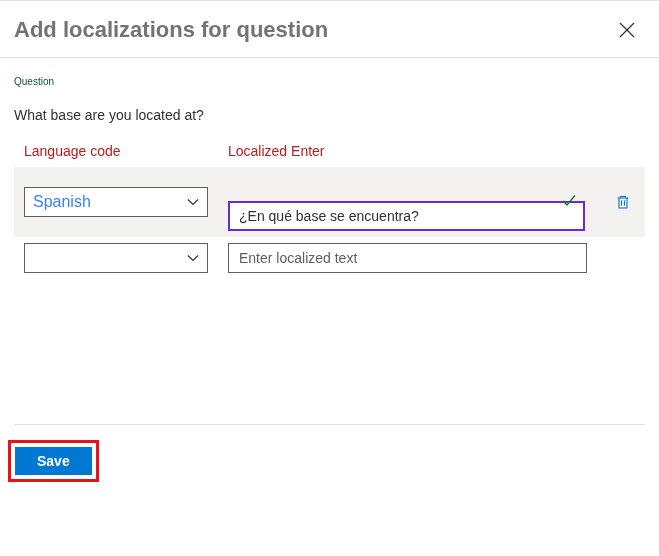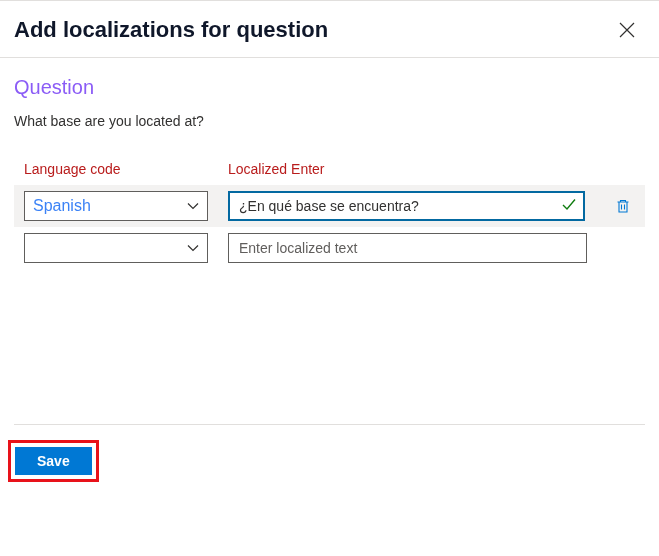--- a/index.html
+++ b/index.html
@@ -16,42 +16,42 @@
     display: flex;
     justify-content: space-between;
     align-items: center;
     padding: 16px 20px 14px 14px;
     border-top: 1px solid #e1dfdd;
     border-bottom: 1px solid #e1dfdd;
   }
   .header h1 {
     font-size: 22px;
     font-weight: 600;
-    color: #0f172a;
+    color: #737373;
   }
   .close-btn {
     background: none;
     border: none;
     cursor: pointer;
     padding: 4px;
     color: #323130;
   }
   .close-btn svg { display: block; }
   .body {
     padding: 18px 14px 0 14px;
   }
   .qlabel {
-    color: #8b5cf6;
-    font-size: 20px;
-    margin-bottom: 14px;
+    color: #14532d;
+    font-size: 10px;
+    margin-bottom: 20px;
   }
   .qtext {
     color: #323130;
     font-size: 14px;
-    margin-bottom: 32px;
+    margin-bottom: 20px;
   }
   .cols {
     display: flex;
     padding-left: 10px;
     gap: 20px;
     margin-bottom: 8px;
   }
   .col-lang { width: 184px; flex-shrink:0; }
   .col-text { flex: 1; }
   .colh {
@@ -94,23 +94,24 @@
     width: 100%;
     height: 30px;
     border: 1px solid #605e5c;
     padding: 0 10px;
     font-size: 14px;
     font-family: inherit;
     color: #323130;
     outline: none;
   }
   .text-input.active {
-    border: 2px solid #0369a1;
+    border: 2px solid #6d28d9;
     padding-right: 32px;
     padding-left: 9px;
+    margin-top: 28px;
   }
   .text-input::placeholder { color: #605e5c; }
   .check-icon {
     position: absolute;
     right: 8px;
     top: 50%;
     transform: translateY(-50%);
     color: #107c10;
   }
   .delete-btn {

